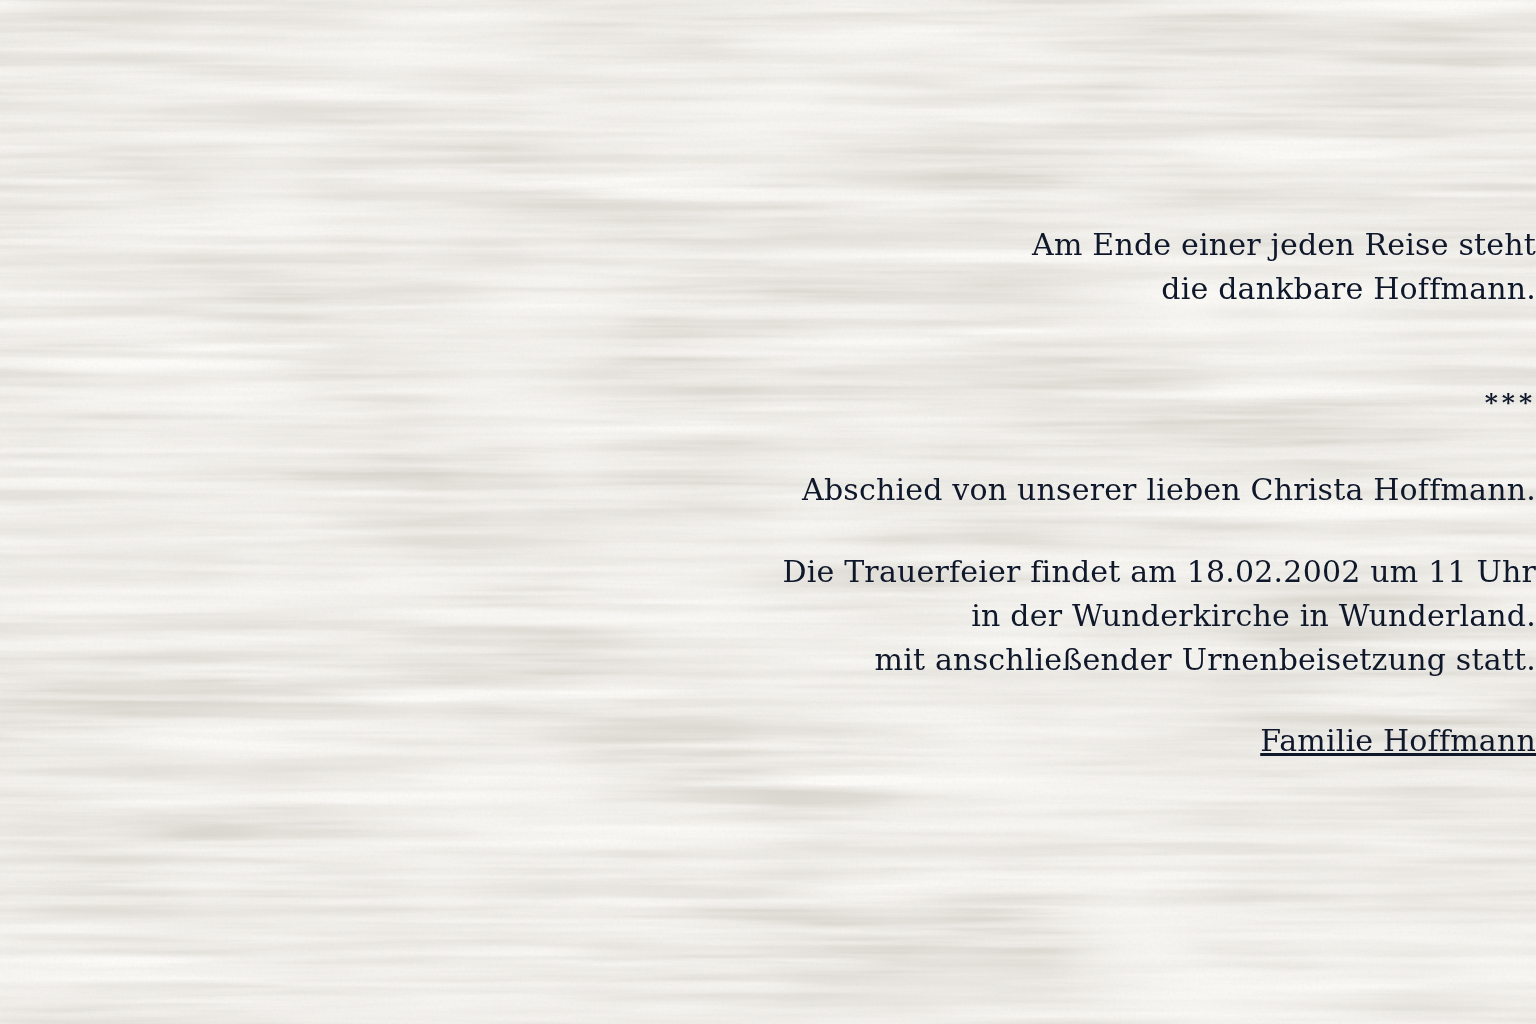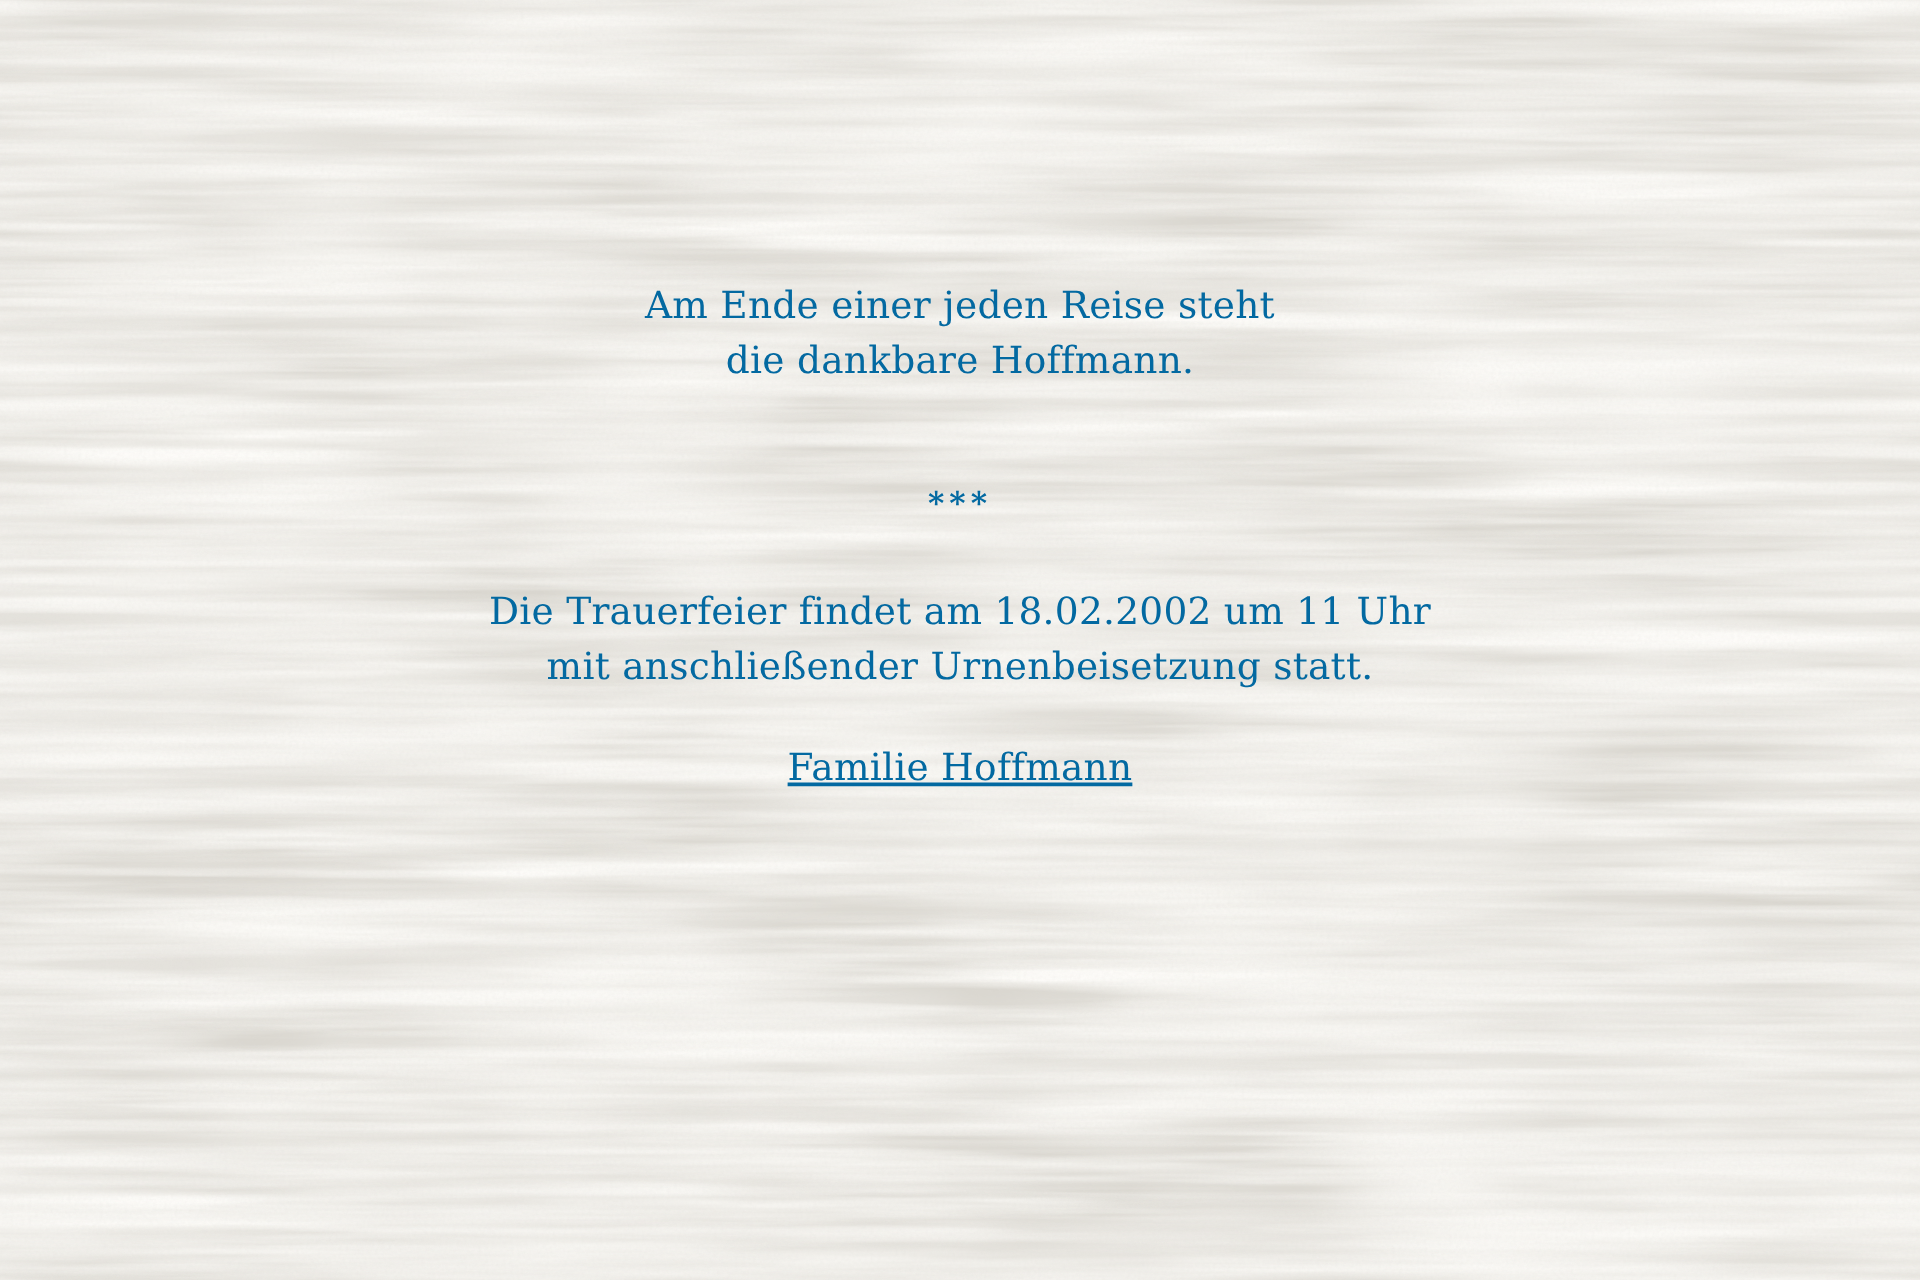--- a/index.html
+++ b/index.html
@@ -17,23 +17,23 @@
     position: absolute;
     inset: 0;
     width: 1536px;
     height: 1024px;
     display: block;
   }
   .card-content {
     position: absolute;
     inset: 0;
     z-index: 2;
-    text-align: center;
+    text-align: right;
     font-family: "DejaVu Serif", serif;
-    color: #0369a1;
+    color: #0f172a;
     font-size: 30px;
     line-height: 44px;
     padding-top: 223px;
     box-sizing: border-box;
     letter-spacing: 0.2px;
   }
   .card-content p {
     margin: 0;
     padding: 0;
   }
@@ -93,22 +93,24 @@
 <div class="card-content">
 
   <p class="para-verse">
     <span class="line">Am Ende einer jeden Reise steht</span>
     <span class="line">die dankbare Hoffmann.</span>
   </p>
 
   <p class="para-divider">***</p>
 
   <p class="para-announcement">
+    <span class="line">Abschied von unserer lieben Christa Hoffmann.</span>
   </p>
 
   <p class="para-ceremony">
     <span class="line">Die Trauerfeier findet am 18.02.2002 um 11 Uhr</span>
+    <span class="line">in der Wunderkirche in Wunderland.</span>
     <span class="line">mit anschließender Urnenbeisetzung statt.</span>
   </p>
 
   <p class="para-signature">Familie Hoffmann</p>
 
 </div>
 
 </body></html>

